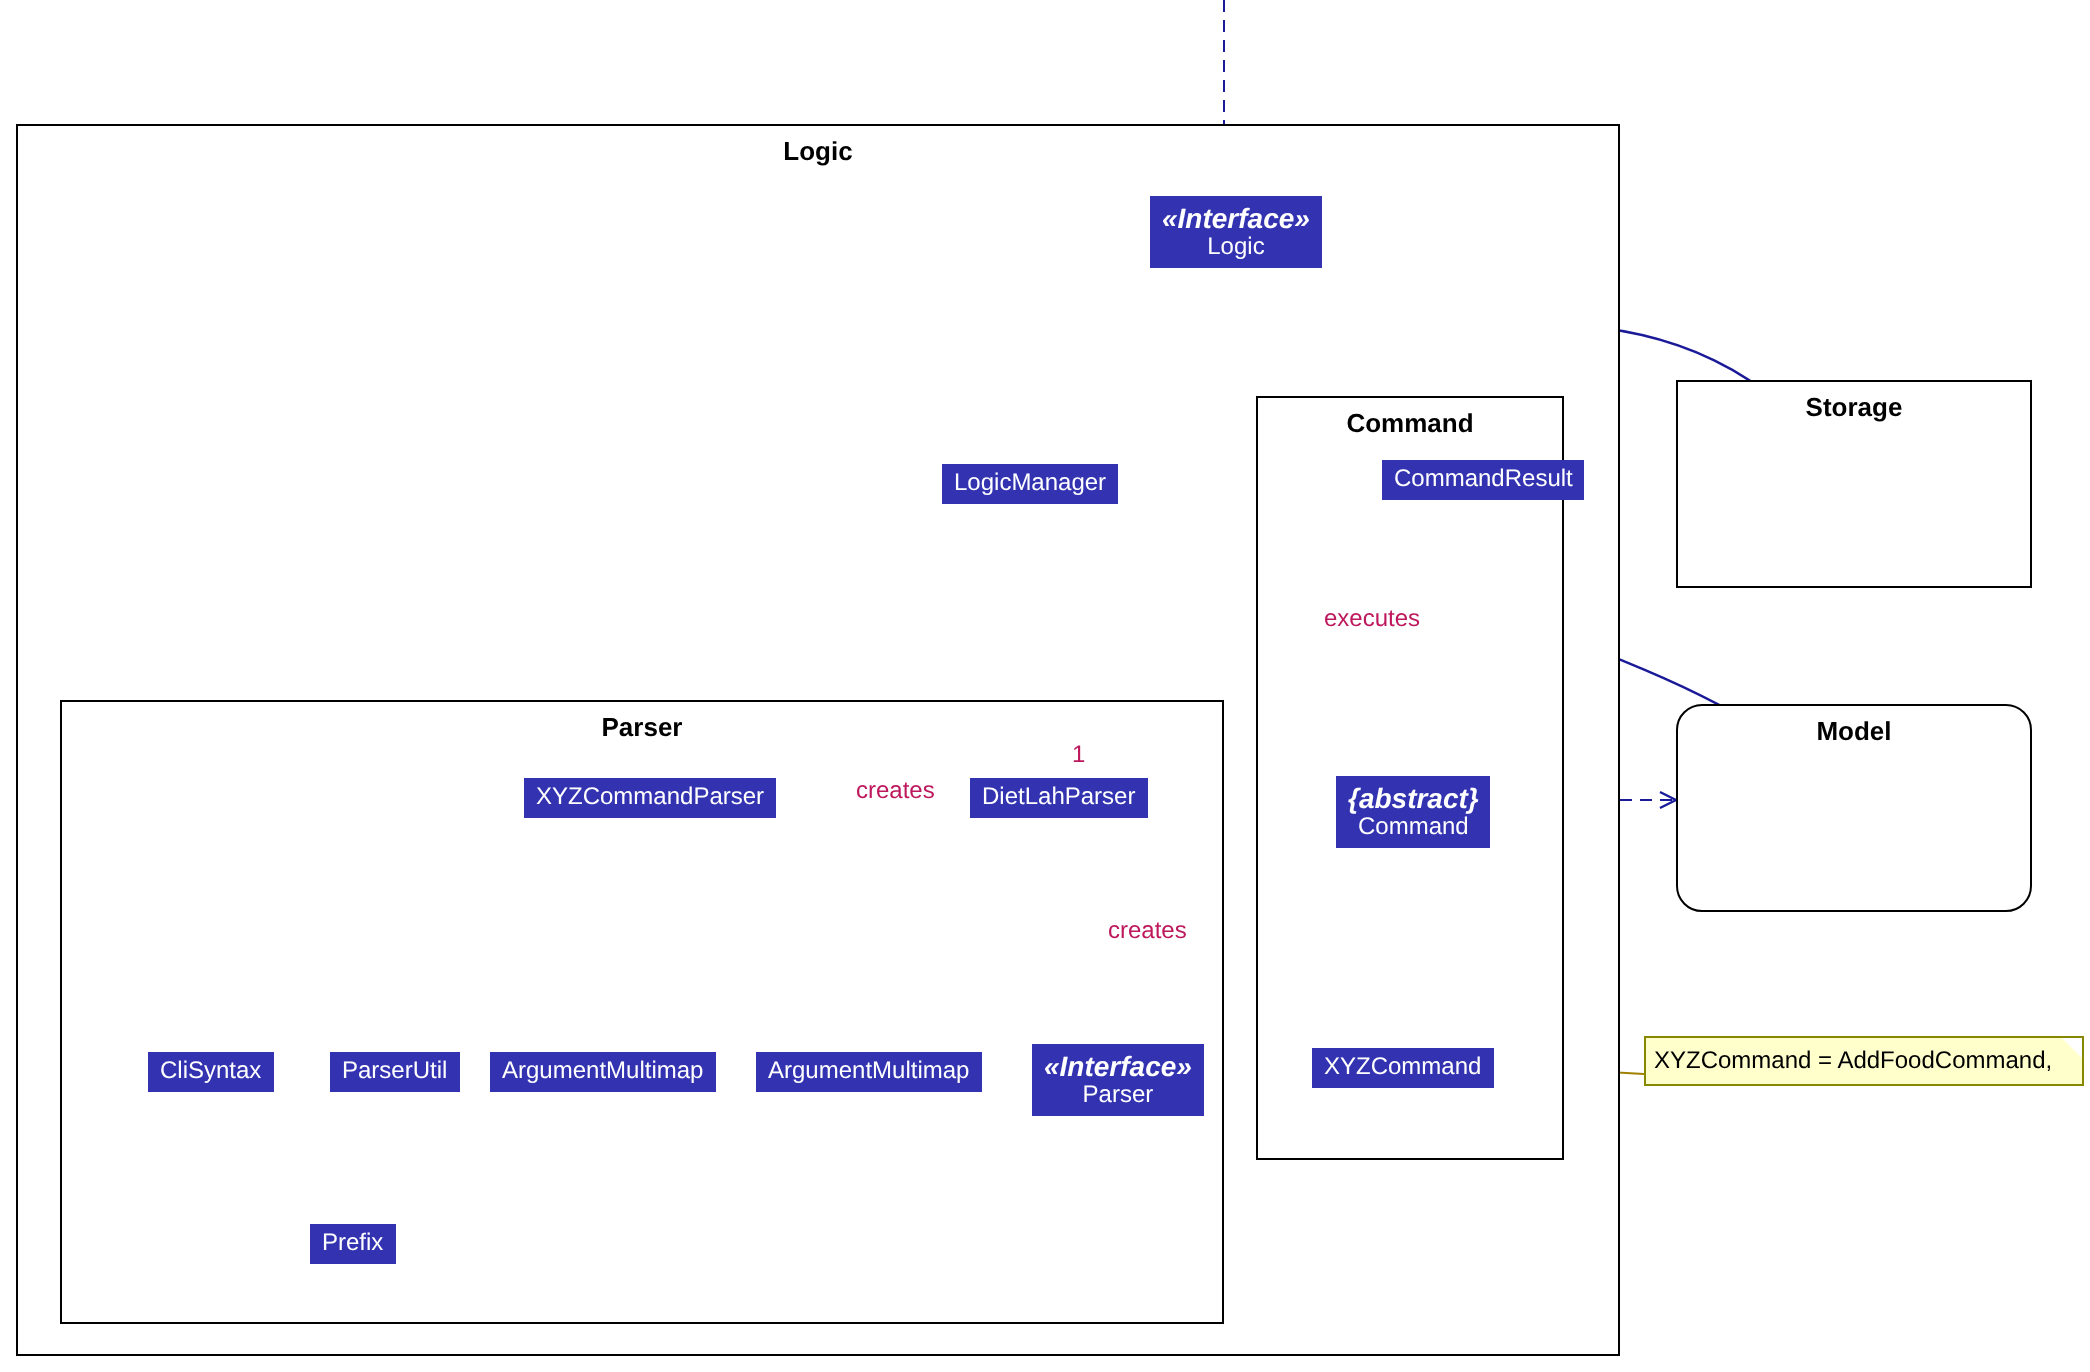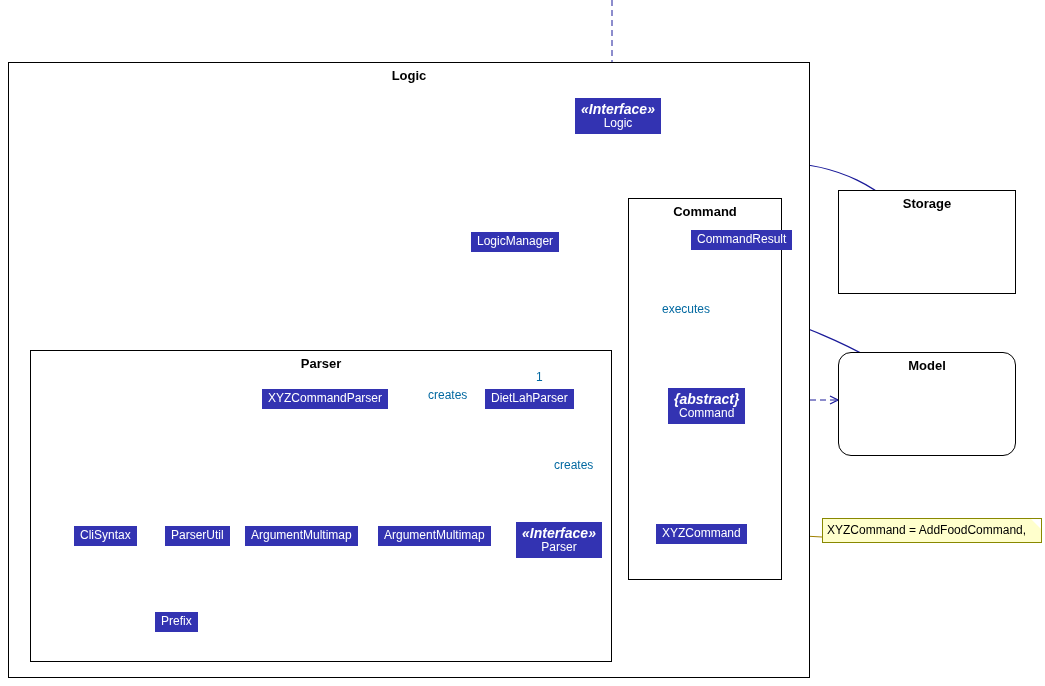--- a/index.html
+++ b/index.html
@@ -55,21 +55,21 @@
     right: 0;
     width: 0;
     height: 0;
     border-style: solid;
     border-width: 0 10px 10px 0;
     border-color: transparent #fff transparent transparent;
   }
   .edge-label {
     position: absolute;
     font-size: 12px;
-    color: #0369a1;
+    color: #be185d;
     background: transparent;
     white-space: nowrap;
   }
   svg { position: absolute; top: 0; left: 0; }
 </style>
 </head>
 <body>
 
 <svg width="1045" height="686">
   <defs>

